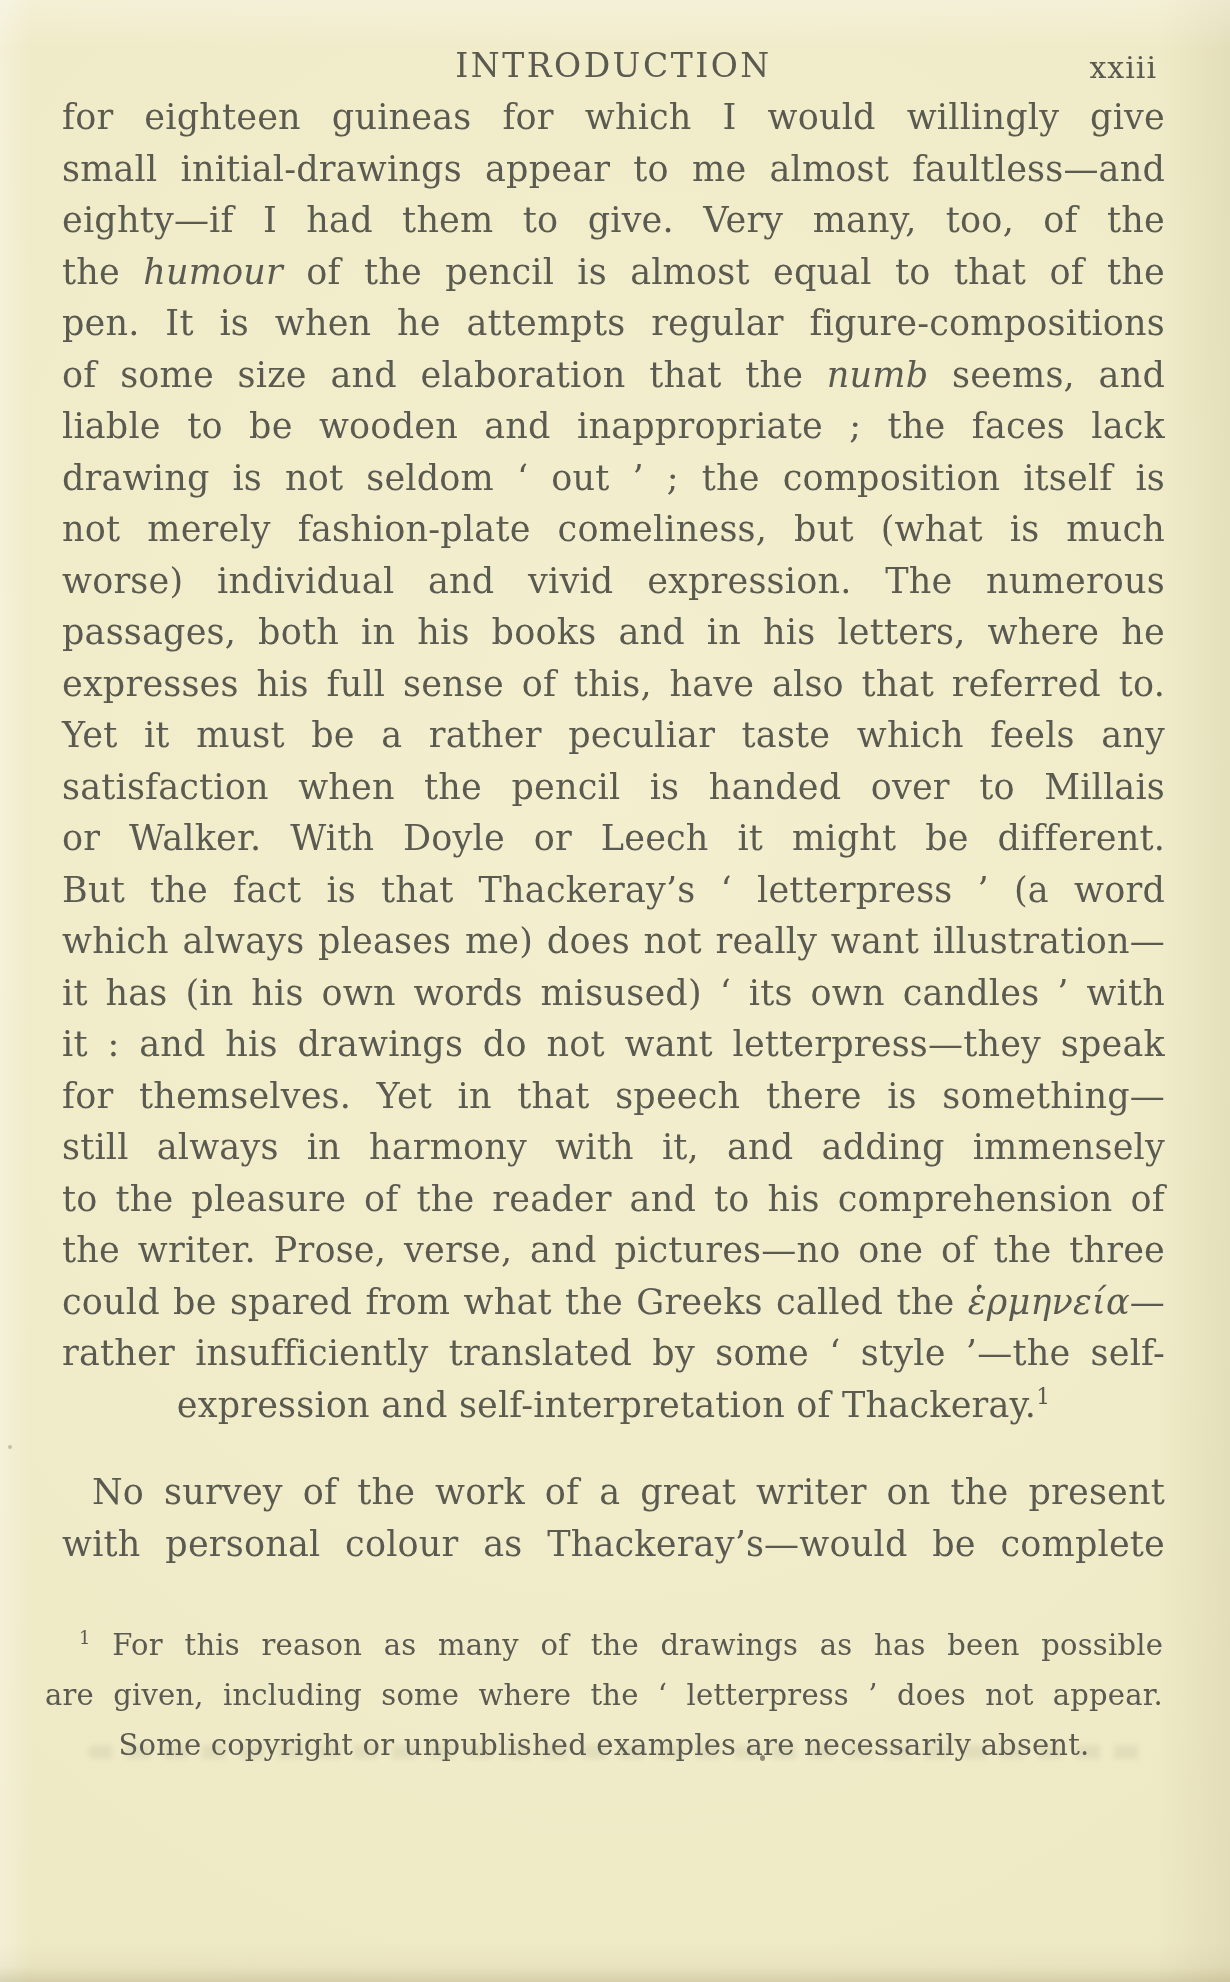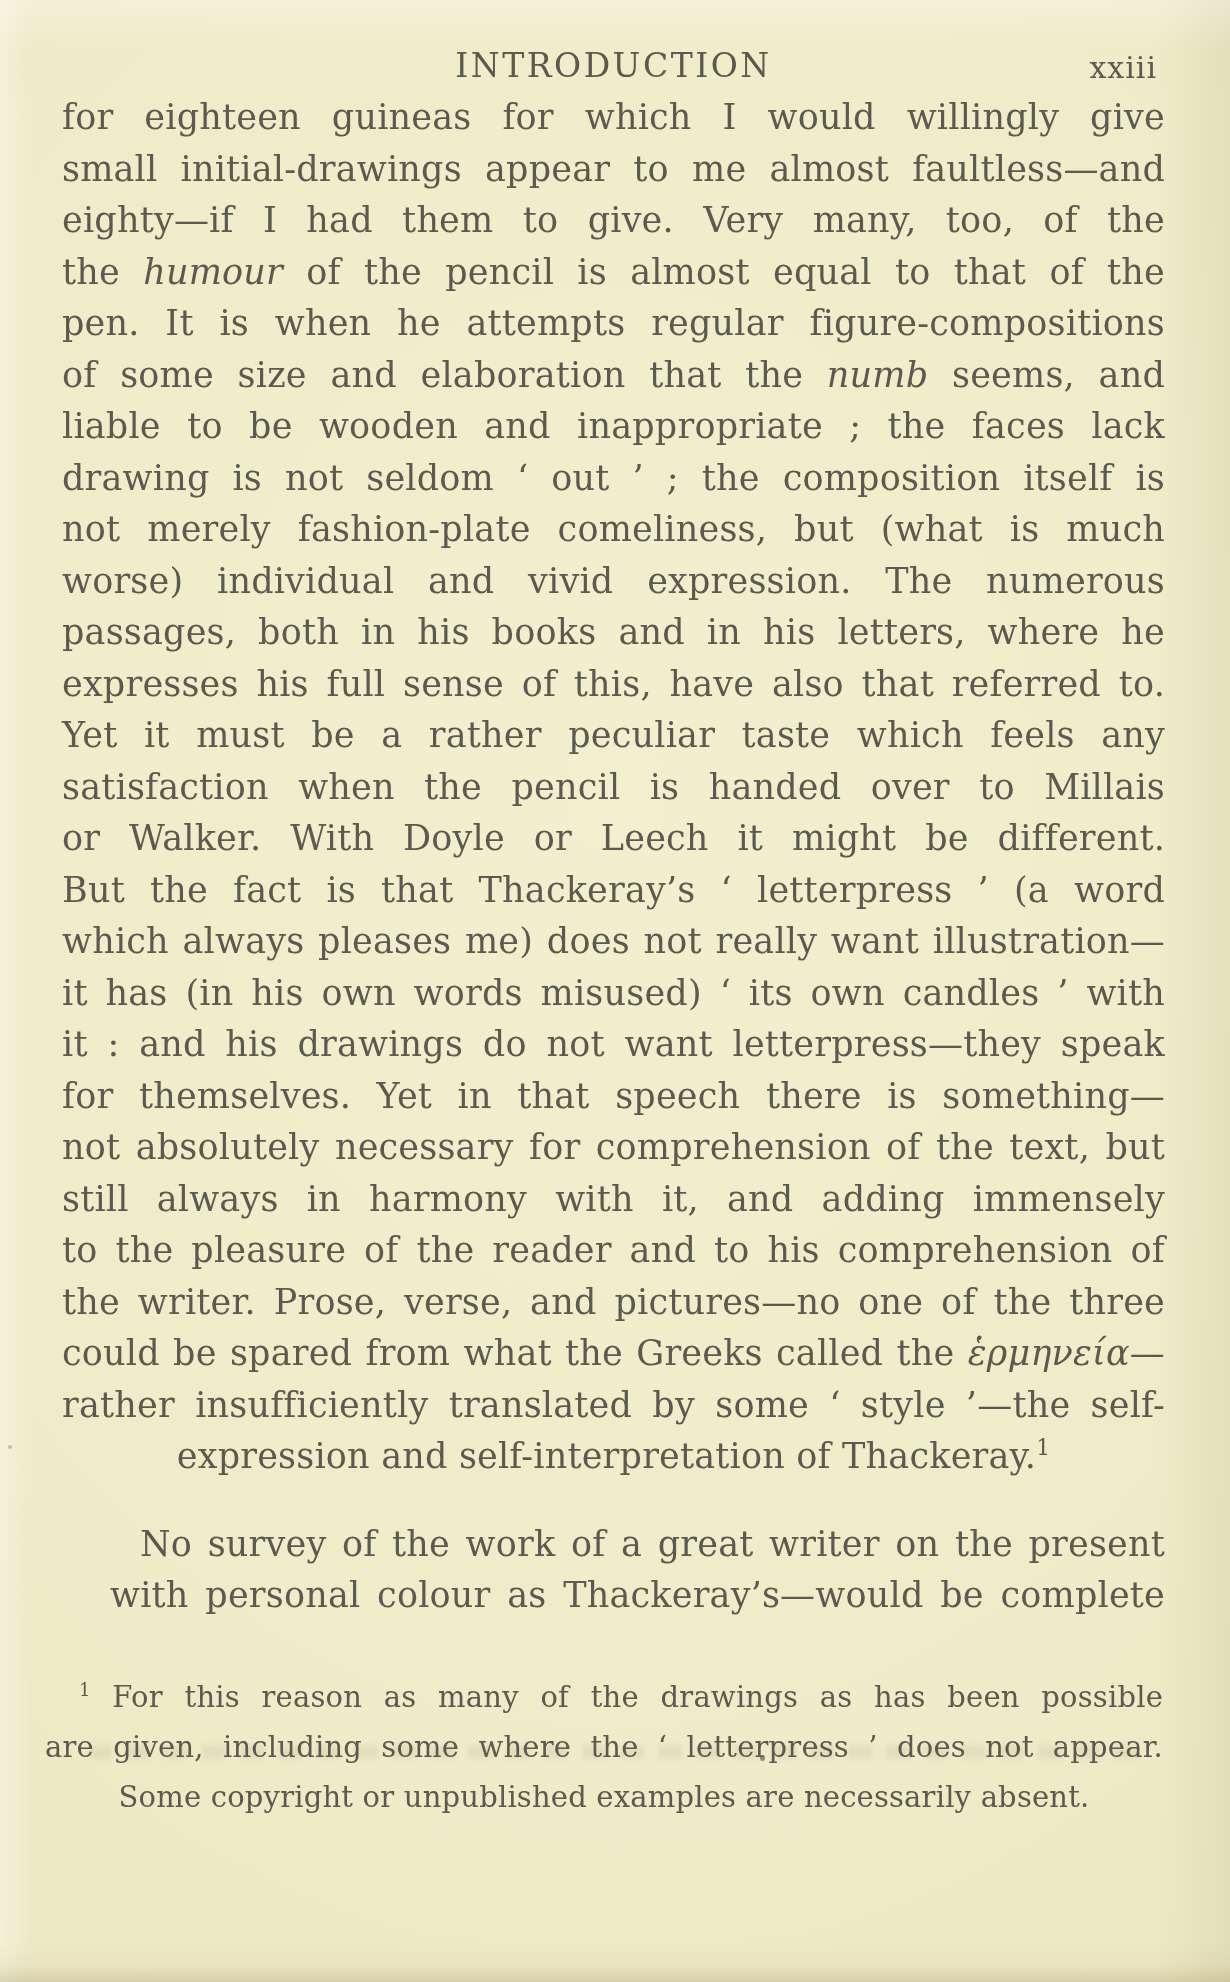--- a/index.html
+++ b/index.html
@@ -34,21 +34,21 @@
     position: absolute; right: 8px; top: 4px;
     font-size: 30px; line-height: 36px;
     letter-spacing: 1px;
   }
   .body-block {
     margin-top: 2px;
     font-size: 35px; line-height: 51.5px;
     letter-spacing: 0.2px;
   }
   .paragraph { margin: 0; }
-  .paragraph + .paragraph { margin-top: 36px; margin-left: 48px; }
+  .paragraph + .paragraph { margin-top: 36px; }
   .line { text-align: center; white-space: normal; }
   .line.just { text-align: justify; text-align-last: justify; }
   .line.indent { text-indent: 30px; }
   .footnote {
     margin-top: 50px;
     margin-left: -17px;
     width: 1118px;
     font-size: 29px; line-height: 50px;
     letter-spacing: 0.2px;
   }
@@ -95,21 +95,20 @@
           <div class="line just">passages, both in his books and in his letters, where he</div>
           <div class="line just">expresses his full sense of this, have also that referred to.</div>
           <div class="line just">Yet it must be a rather peculiar taste which feels any</div>
           <div class="line just">satisfaction when the pencil is handed over to Millais</div>
           <div class="line just">or Walker.  With Doyle or Leech it might be different.</div>
           <div class="line just">But the fact is that Thackeray’s ‘ letterpress ’ (a word</div>
           <div class="line just">which always pleases me) does not really want illustration—</div>
           <div class="line just">it has (in his own words misused) ‘ its own candles ’ with</div>
           <div class="line just">it :  and his drawings do not want letterpress—they speak</div>
           <div class="line just">for themselves.  Yet in that speech there is something—</div>
-          <div class="line just">not absolutely necessary for comprehension of the text, but</div>
           <div class="line just">still always in harmony with it, and adding immensely</div>
           <div class="line just">to the pleasure of the reader and to his comprehension of</div>
           <div class="line just">the writer.  Prose, verse, and pictures—no one of the three</div>
           <div class="line just">could be spared from what the Greeks called the <em>ἑρμηνεία</em>—</div>
           <div class="line just">rather insufficiently translated by some ‘ style ’—the self-</div>
           <div class="line">expression and self-interpretation of Thackeray.<sup>1</sup></div>
         </div>
         <div class="paragraph">
           <div class="line just indent">No survey of the work of a great writer on the present</div>
           <div class="line just">with personal colour as Thackeray’s—would be complete</div>

